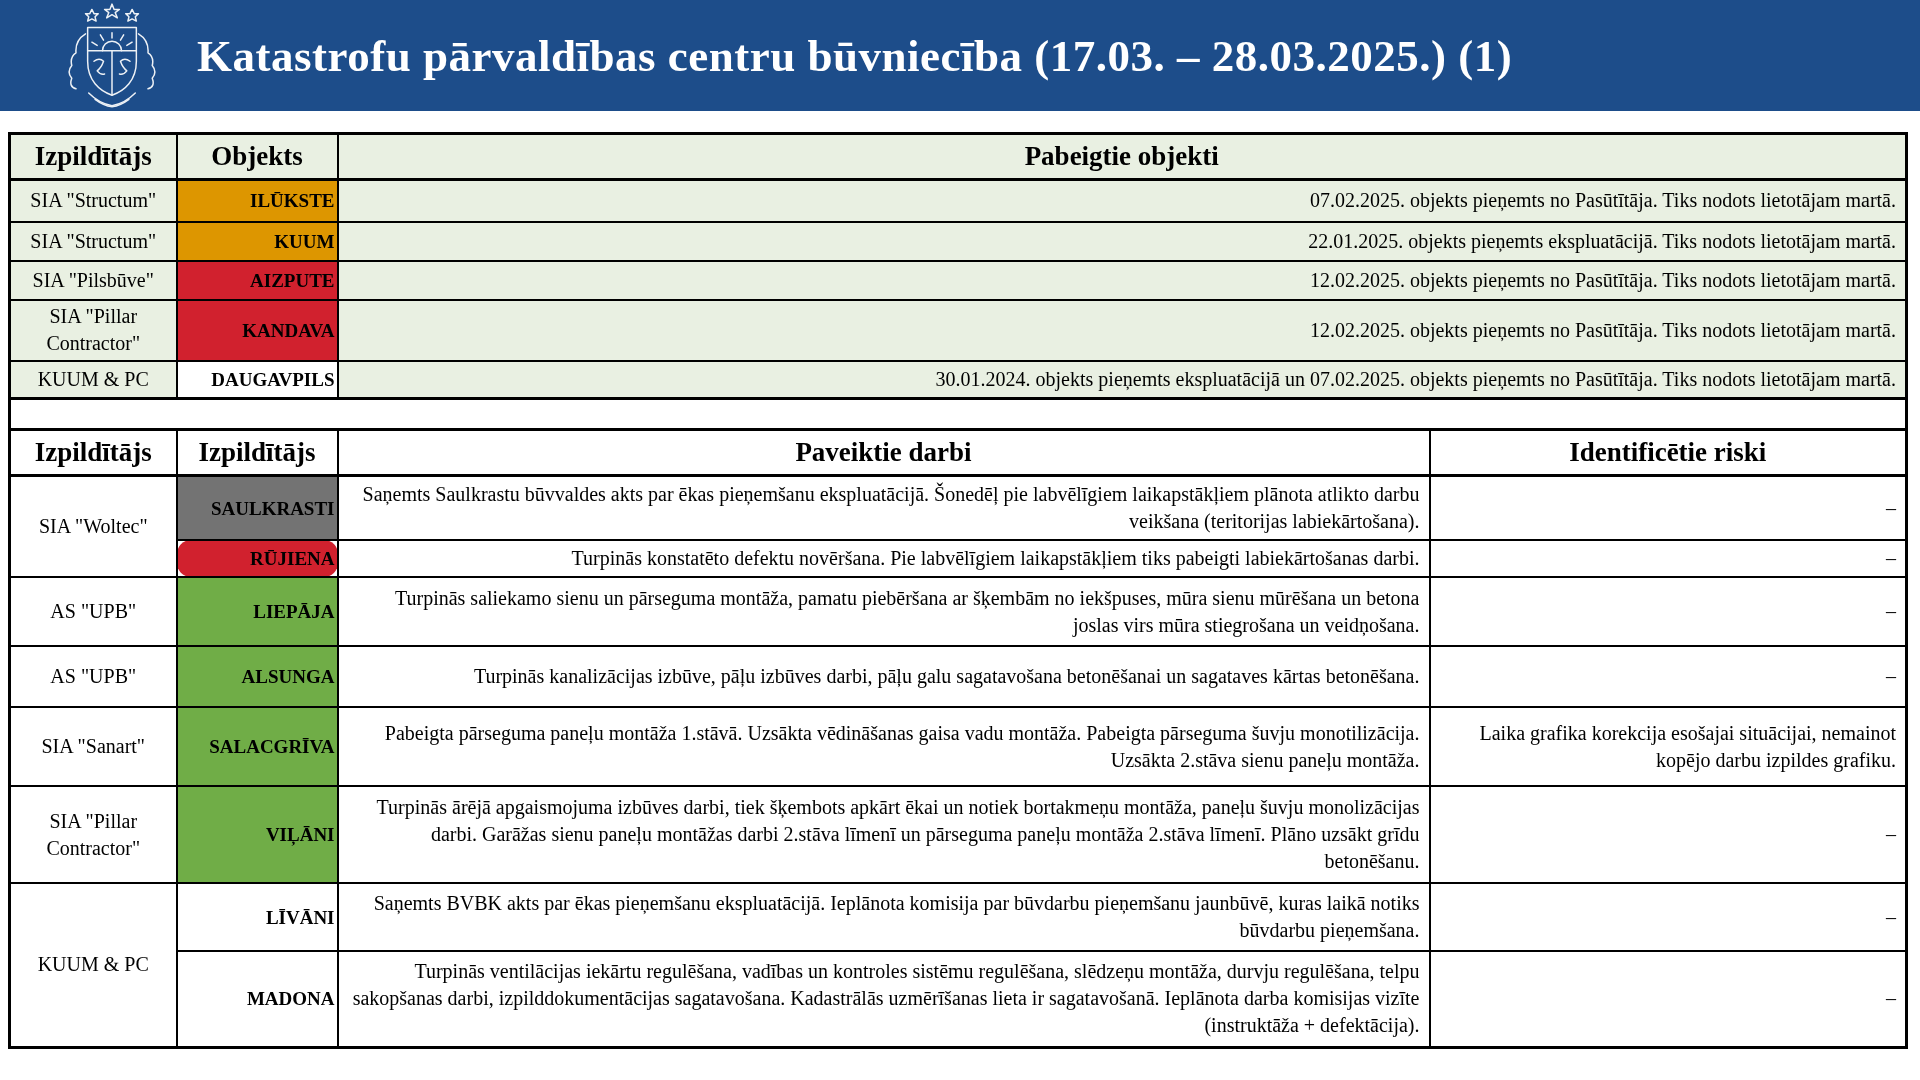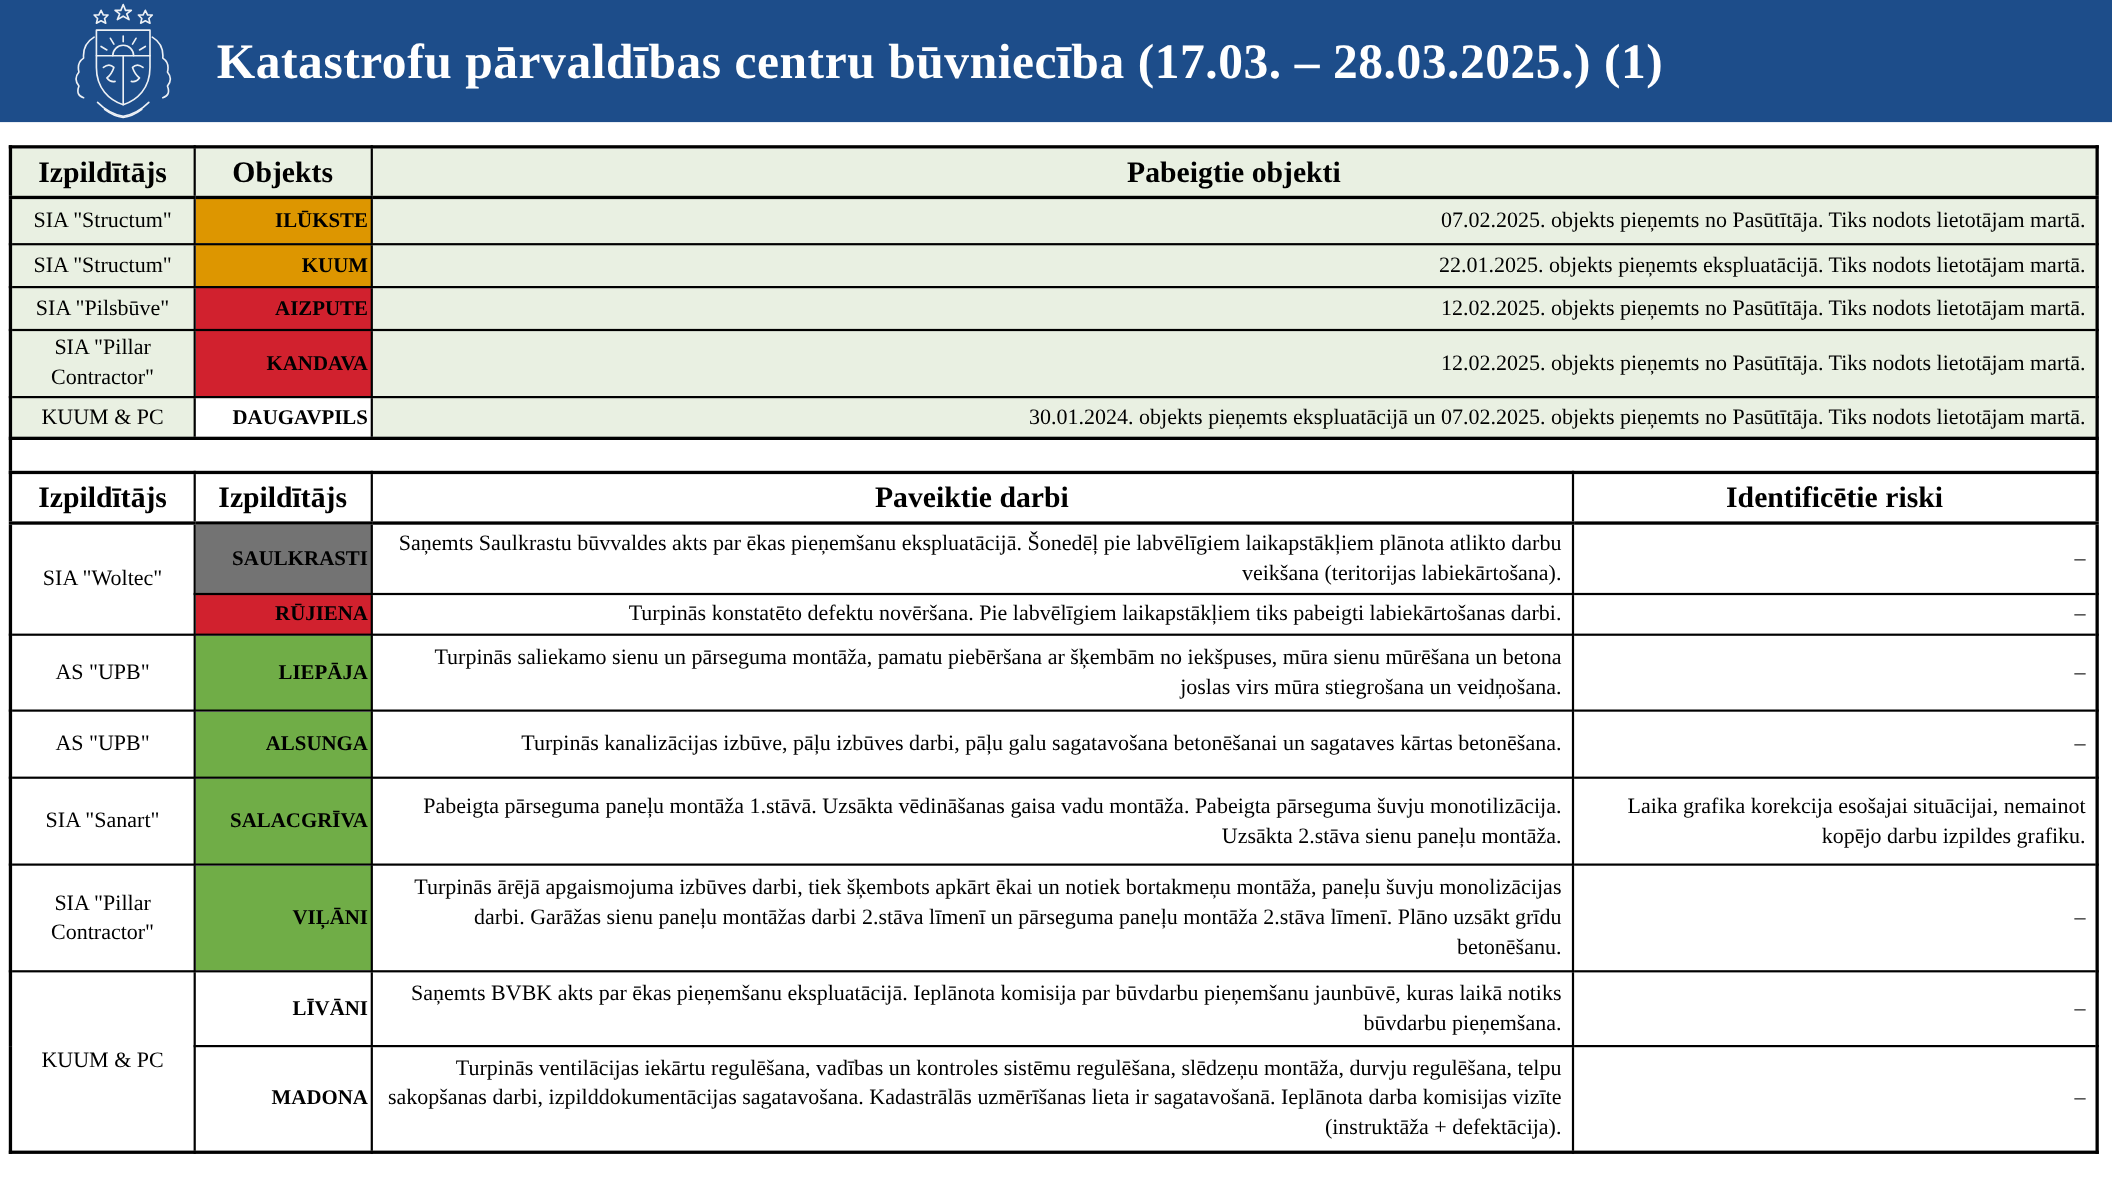--- a/index.html
+++ b/index.html
@@ -125,21 +125,21 @@
         </tr>
       </thead>
     <tbody>
         <tr style="height: 60px;">
           <td class="exec" rowspan="2">SIA "Woltec"</td>
           <td class="city" style="background: #737373; margin-left: 12px;">SAULKRASTI</td>
           <td class="work">Saņemts Saulkrastu būvvaldes akts par ēkas pieņemšanu ekspluatācijā. Šonedēļ pie labvēlīgiem laikapstākļiem plānota atlikto darbu veikšana (teritorijas labiekārtošana).</td>
           <td class="risk">–</td>
         </tr>
         <tr style="height: 33px;">
-          <td class="city" style="background: rgb(209, 33, 46);">RŪJIENA</td>
+          <td class="city" style="background: rgb(209, 33, 46); border-radius: 14px;">RŪJIENA</td>
           <td class="work">Turpinās konstatēto defektu novēršana. Pie labvēlīgiem laikapstākļiem tiks pabeigti labiekārtošanas darbi.</td>
           <td class="risk">–</td>
         </tr>
         <tr style="height: 69px;">
           <td class="exec" rowspan="1">AS "UPB"</td>
           <td class="city" style="background: rgb(112, 173, 71);">LIEPĀJA</td>
           <td class="work">Turpinās saliekamo sienu un pārseguma montāža, pamatu piebēršana ar šķembām no iekšpuses, mūra sienu mūrēšana un betona joslas virs mūra stiegrošana un veidņošana.</td>
           <td class="risk">–</td>
         </tr>
         <tr style="height: 61px;">

